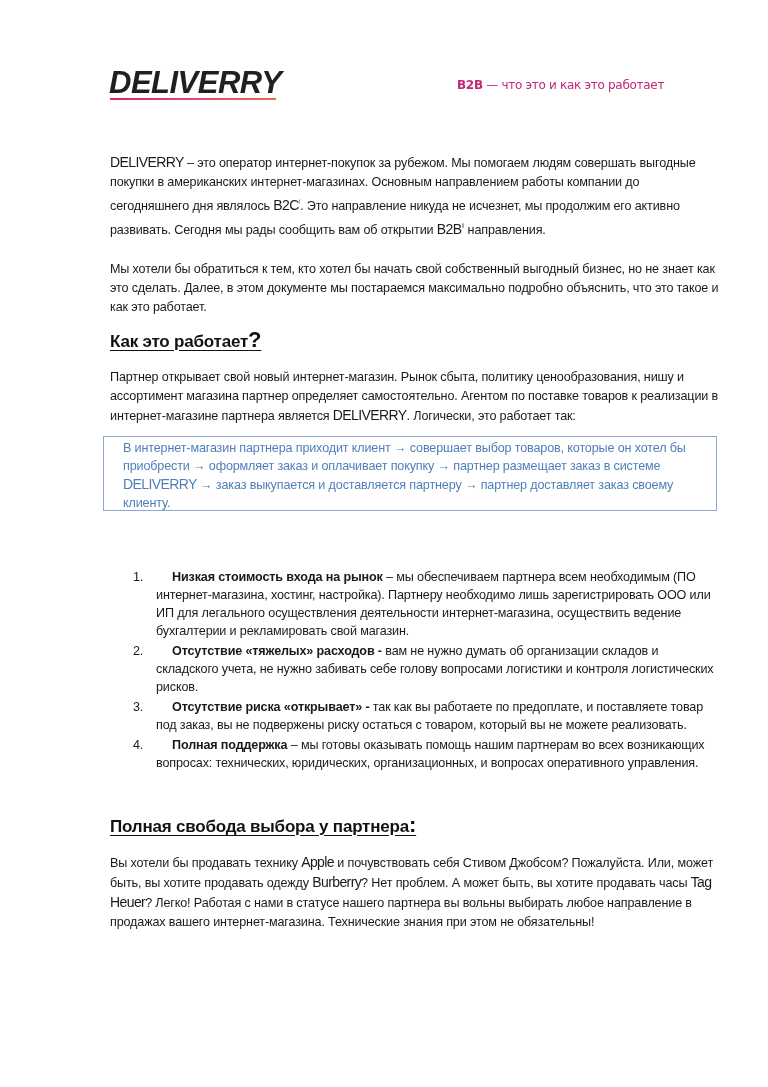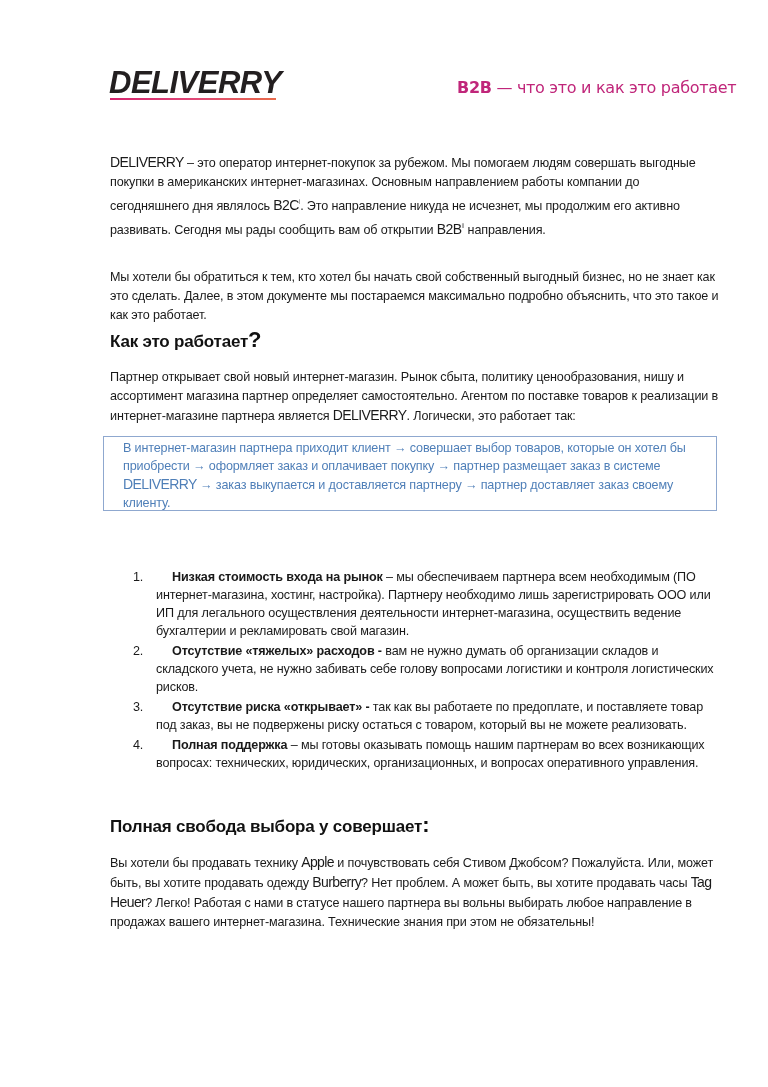--- a/index.html
+++ b/index.html
@@ -6,30 +6,30 @@
   body { width: 768px; height: 1087px; position: relative; overflow: hidden;
          font-family: "Liberation Sans", "DejaVu Sans", sans-serif; color: #1a1a1a; }
   .page { position: absolute; left: 0; top: 0; width: 768px; height: 1087px; }
 
   .logo { position: absolute; left: 109px; top: 66px; font-family: "Liberation Sans", sans-serif;
           font-weight: bold; font-style: italic; font-size: 31px; letter-spacing: -0.5px;
           color: #231f20; line-height: 34px; }
   .logo-underline { position: absolute; left: 110px; top: 98px; width: 166px; height: 2px;
           background: linear-gradient(90deg, #d6246e 0%, #e04878 50%, #e86a4a 100%); }
 
-  .header-title { position: absolute; left: 457px; top: 78px; font-size: 16px; color: #c0267a;
+  .header-title { position: absolute; left: 457px; top: 78px; font-size: 12px; color: #c0267a;
           font-family: "DejaVu Sans", sans-serif; letter-spacing: -0.3px; }
   .header-title b { font-weight: bold; }
 
   .txt { position: absolute; left: 110px; width: 610px; font-size: 12.6px; line-height: 19px;
          font-family: "Liberation Sans", sans-serif; letter-spacing: -0.15px; color: #1a1a1a; }
   .brand { font-family: "Liberation Sans", sans-serif; font-size: 14px; letter-spacing: -0.6px; }
   sup { font-size: 7px; color: #777; vertical-align: 6px; }
 
-  .h2 { position: absolute; left: 110px; font-size: 17px; font-weight: bold; 
+  .h2 { position: absolute; left: 110px; font-size: 17px; font-weight: bold; text-decoration: underline;
         text-underline-offset: 3px; font-family: "Liberation Sans", sans-serif; color: #111; letter-spacing: -0.2px; }
   .h2 .punct { font-size: 22px; }
 
   .flow-box { position: absolute; left: 103px; top: 436px; width: 614px; height: 75px;
         border: 1px solid #8fa8cf; padding: 2px 19px; box-sizing: border-box;
         font-size: 12.6px; line-height: 18px; color: #4f7fb8; letter-spacing: -0.15px; }
   .flow-box .brand { color: #4f7fb8; }
 
   .list { position: absolute; left: 130px; top: 542px; width: 590px; margin: 0; padding: 0; list-style: none; }
   .list li { position: relative; padding-left: 26px; font-size: 12.6px; line-height: 18px;
@@ -43,33 +43,33 @@
 <div class="page">
 
   <div class="logo">DELIVERRY</div>
   <div class="logo-underline"></div>
 
   <div class="header-title"><b>B2B</b><span> — что это и как это работает</span></div>
 
 
   <div class="txt" style="top:153px;"><span class="brand">DELIVERRY</span><span> – это оператор интернет-покупок за рубежом. Мы помогаем людям совершать выгодные покупки в американских интернет-магазинах. Основным направлением работы компании до сегодняшнего дня являлось </span><span class="brand">B2C</span><sup>i</sup><span>. Это направление никуда не исчезнет, мы продолжим его активно развивать. Сегодня мы рады сообщить вам об открытии </span><span class="brand">B2B</span><sup>ii</sup><span> направления.</span></div>
 
-  <div class="txt" style="top:268px;">Мы хотели бы обратиться к тем, кто хотел бы начать свой собственный выгодный бизнес, но не знает как это сделать. Далее, в этом документе мы постараемся максимально подробно объяснить, что это такое и как это работает.</div>
+  <div class="txt" style="top:260px;">Мы хотели бы обратиться к тем, кто хотел бы начать свой собственный выгодный бизнес, но не знает как это сделать. Далее, в этом документе мы постараемся максимально подробно объяснить, что это такое и как это работает.</div>
 
   <div class="h2" style="top:327px;"><span>Как это работает</span><span class="punct">?</span></div>
 
   <div class="txt" style="top:368px;"><span>Партнер открывает свой новый интернет-магазин. Рынок сбыта, политику ценообразования, нишу и ассортимент магазина партнер определяет самостоятельно. Агентом по поставке товаров к реализации в интернет-магазине партнера является </span><span class="brand">DELIVERRY</span><span>. Логически, это работает так:</span></div>
 
   <div class="flow-box"><span>В интернет-магазин партнера приходит клиент → совершает выбор товаров, которые он хотел бы приобрести → оформляет заказ и оплачивает покупку → партнер размещает заказ в системе </span><span class="brand">DELIVERRY</span><span> → заказ выкупается и доставляется партнеру → партнер доставляет заказ своему клиенту.</span></div>
 
 
   <ol class="list" style="top:568px;">
     <li style="margin-bottom:2px;"><span class="num">1.</span><b>Низкая стоимость входа на рынок</b><span> – мы обеспечиваем партнера всем необходимым (ПО интернет-магазина, хостинг, настройка). Партнеру необходимо лишь зарегистрировать ООО или ИП для легального осуществления деятельности интернет-магазина, осуществить ведение бухгалтерии и рекламировать свой магазин.</span></li>
     <li style="margin-bottom:2px;"><span class="num">2.</span><b>Отсутствие «тяжелых» расходов -</b><span> вам не нужно думать об организации складов и складского учета, не нужно забивать себе голову вопросами логистики и контроля логистических рисков.</span></li>
     <li style="margin-bottom:2px;"><span class="num">3.</span><b>Отсутствие риска «открывает» -</b><span> так как вы работаете по предоплате, и поставляете товар под заказ, вы не подвержены риску остаться с товаром, который вы не можете реализовать.</span></li>
     <li><span class="num">4.</span><b>Полная поддержка</b><span> – мы готовы оказывать помощь нашим партнерам во всех возникающих вопросах: технических, юридических, организационных, и вопросах оперативного управления.</span></li>
   </ol>
 
-  <div class="h2" style="top:812px;"><span>Полная свобода выбора у совершает</span><span class="punct">:</span></div>
+  <div class="h2" style="top:812px;"><span>Полная свобода выбора у партнера</span><span class="punct">:</span></div>
 
   <div class="txt" style="top:853px;"><span>Вы хотели бы продавать технику </span><span class="brand">Apple</span><span> и почувствовать себя Стивом Джобсом? Пожалуйста. Или, может быть, вы хотите продавать одежду </span><span class="brand">Burberry</span><span>? Нет проблем. А может быть, вы хотите продавать часы </span><span class="brand">Tag Heuer</span><span>? Легко! Работая с нами в статусе нашего партнера вы вольны выбирать любое направление в продажах вашего интернет-магазина. Технические знания при этом не обязательны!</span></div>
 
 </div>
 
 </body></html>

